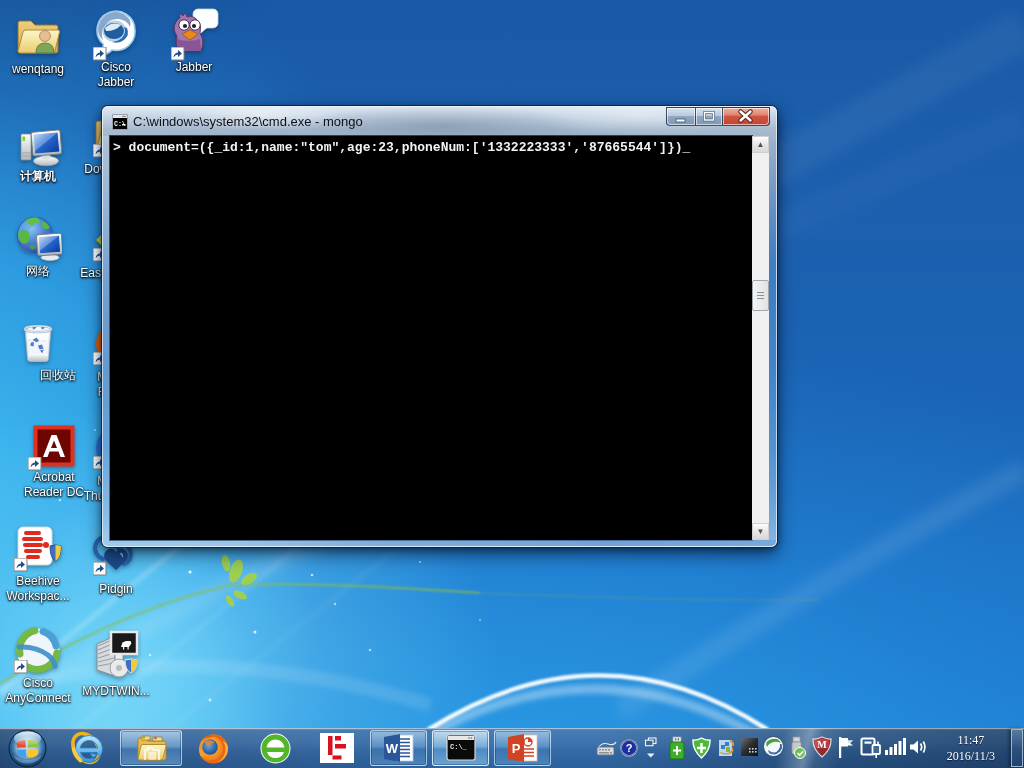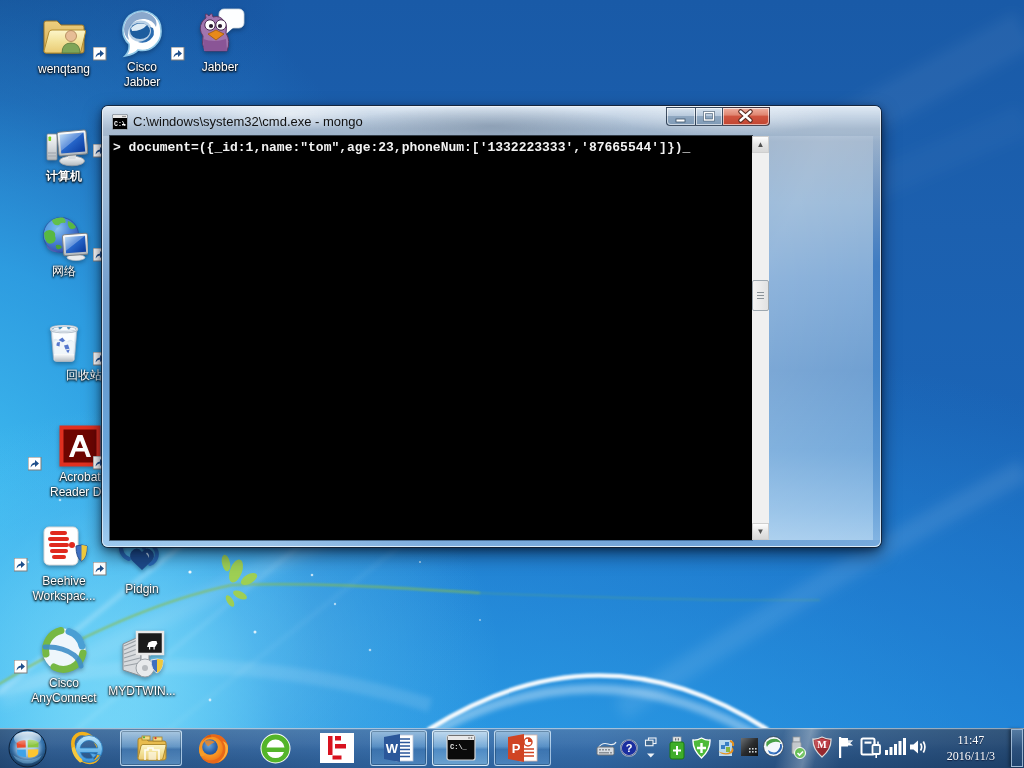--- a/index.html
+++ b/index.html
@@ -8,24 +8,24 @@
  radial-gradient(420px 300px at 14% 86%, rgba(150,228,250,0.5), rgba(110,208,245,0.22) 55%, rgba(90,190,240,0) 85%),
  radial-gradient(300px 520px at 10% 108%, rgba(130,226,252,0.95), rgba(80,196,244,0.7) 40%, rgba(55,168,235,0.35) 62%, rgba(40,130,205,0) 82%),
  radial-gradient(540px 660px at -6% 72%, rgba(70,200,246,0.95), rgba(52,178,242,0.72) 45%, rgba(44,150,224,0.38) 70%, rgba(35,120,200,0) 100%),
  radial-gradient(1250px 680px at 48% 118%, rgba(48,168,236,0.85), rgba(38,144,224,0.45) 55%, rgba(30,110,190,0) 86%),
  radial-gradient(900px 420px at 20% 100%, rgba(45,165,235,0.5), rgba(40,145,220,0.2) 60%, rgba(30,110,190,0) 85%),
  radial-gradient(420px 300px at -2% -4%, rgba(10,48,105,0.42), rgba(10,48,105,0) 75%),
  linear-gradient(180deg, #195aa7 0%, #1c60af 30%, #1a64b6 55%, #1a6ec4 80%, #1a77cf 100%);
 }
 #wp{position:absolute;left:0;top:0;width:1024px;height:768px;}
 .di{position:absolute;text-align:center;color:#fff;font-size:12px;line-height:15px;
- text-shadow:0 1px 2px rgba(0,0,0,0.95),0 1px 3px rgba(0,0,0,0.8),0 0 2px rgba(0,0,0,0.6);padding-left:26px;}
+ text-shadow:0 1px 2px rgba(0,0,0,0.95),0 1px 3px rgba(0,0,0,0.8),0 0 2px rgba(0,0,0,0.6);}
 .di .ic{display:block;margin:0 auto 2px auto;filter:drop-shadow(0 2px 2px rgba(0,15,35,0.35));}
 
-#win{position:absolute;left:102px;top:106px;width:779px;height:441px;border-radius:6px;
+#win{position:absolute;left:102px;top:106px;width:675px;height:441px;border-radius:6px;
  background:linear-gradient(180deg,#cfdcea 0%,#a9bed5 5%,#93abc6 8%,#88add2 22%,#6f9fd2 40%,#5e94cc 60%,#6aa3d8 78%,#8cbce6 92%,#a6cdee 100%);
  box-shadow:0 0 0 1px rgba(20,30,45,0.8), 0 7px 18px rgba(0,8,25,0.6), 0 2px 7px rgba(0,8,25,0.45);}
 #win .sheen{position:absolute;left:0;top:0;right:0;bottom:0;border-radius:6px;
  background:linear-gradient(115deg, rgba(255,255,255,0.28) 0%, rgba(255,255,255,0.05) 22%, rgba(255,255,255,0.3) 38%, rgba(255,255,255,0.02) 55%, rgba(255,255,255,0.22) 75%, rgba(255,255,255,0.05) 100%);
  box-shadow:inset 0 0 0 1px rgba(255,255,255,0.55);}
 #titlebar{position:absolute;left:1px;top:1px;right:1px;height:29px;border-radius:5px 5px 0 0;
  background:
  radial-gradient(190px 28px at 50% 65%, rgba(88,108,132,0.38), rgba(88,108,132,0) 75%),
  radial-gradient(120px 24px at 24% 25%, rgba(255,255,255,0.5), rgba(255,255,255,0) 70%),
  radial-gradient(160px 30px at 80% 28%, rgba(255,255,255,0.4), rgba(255,255,255,0) 70%),

